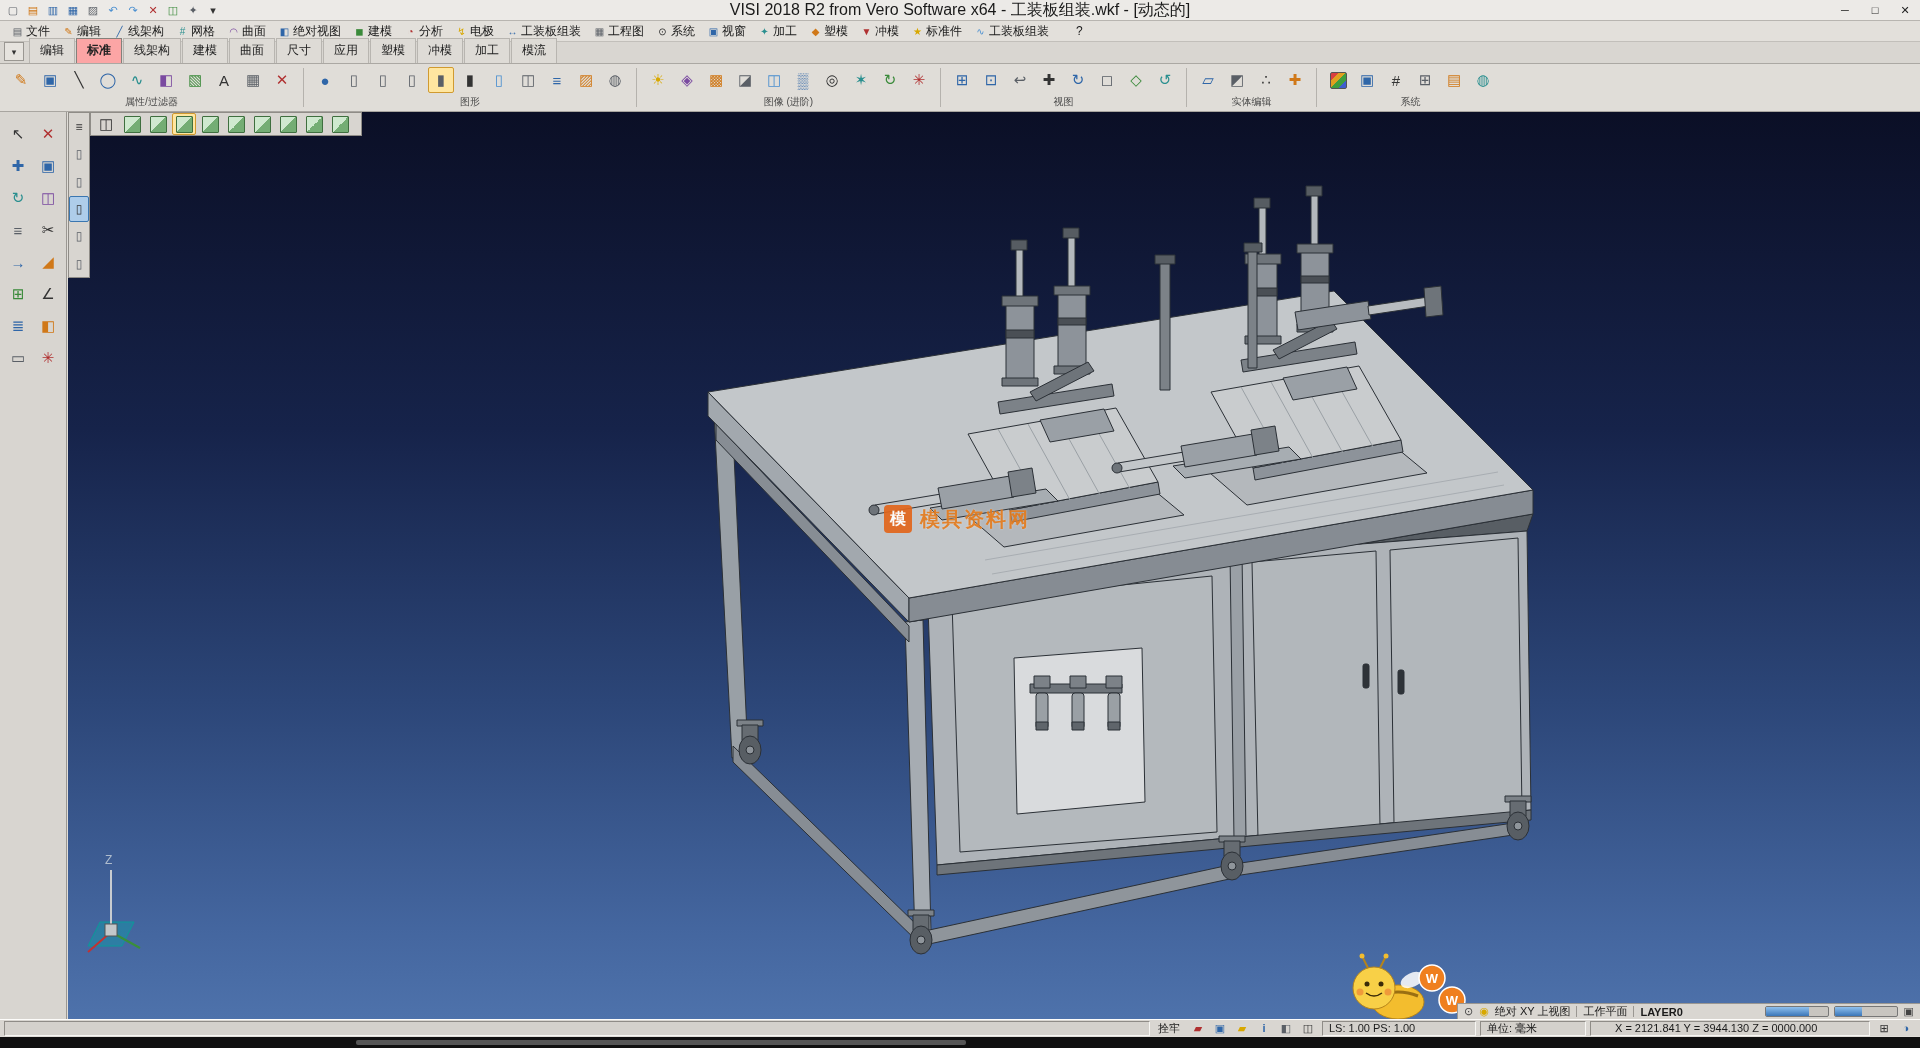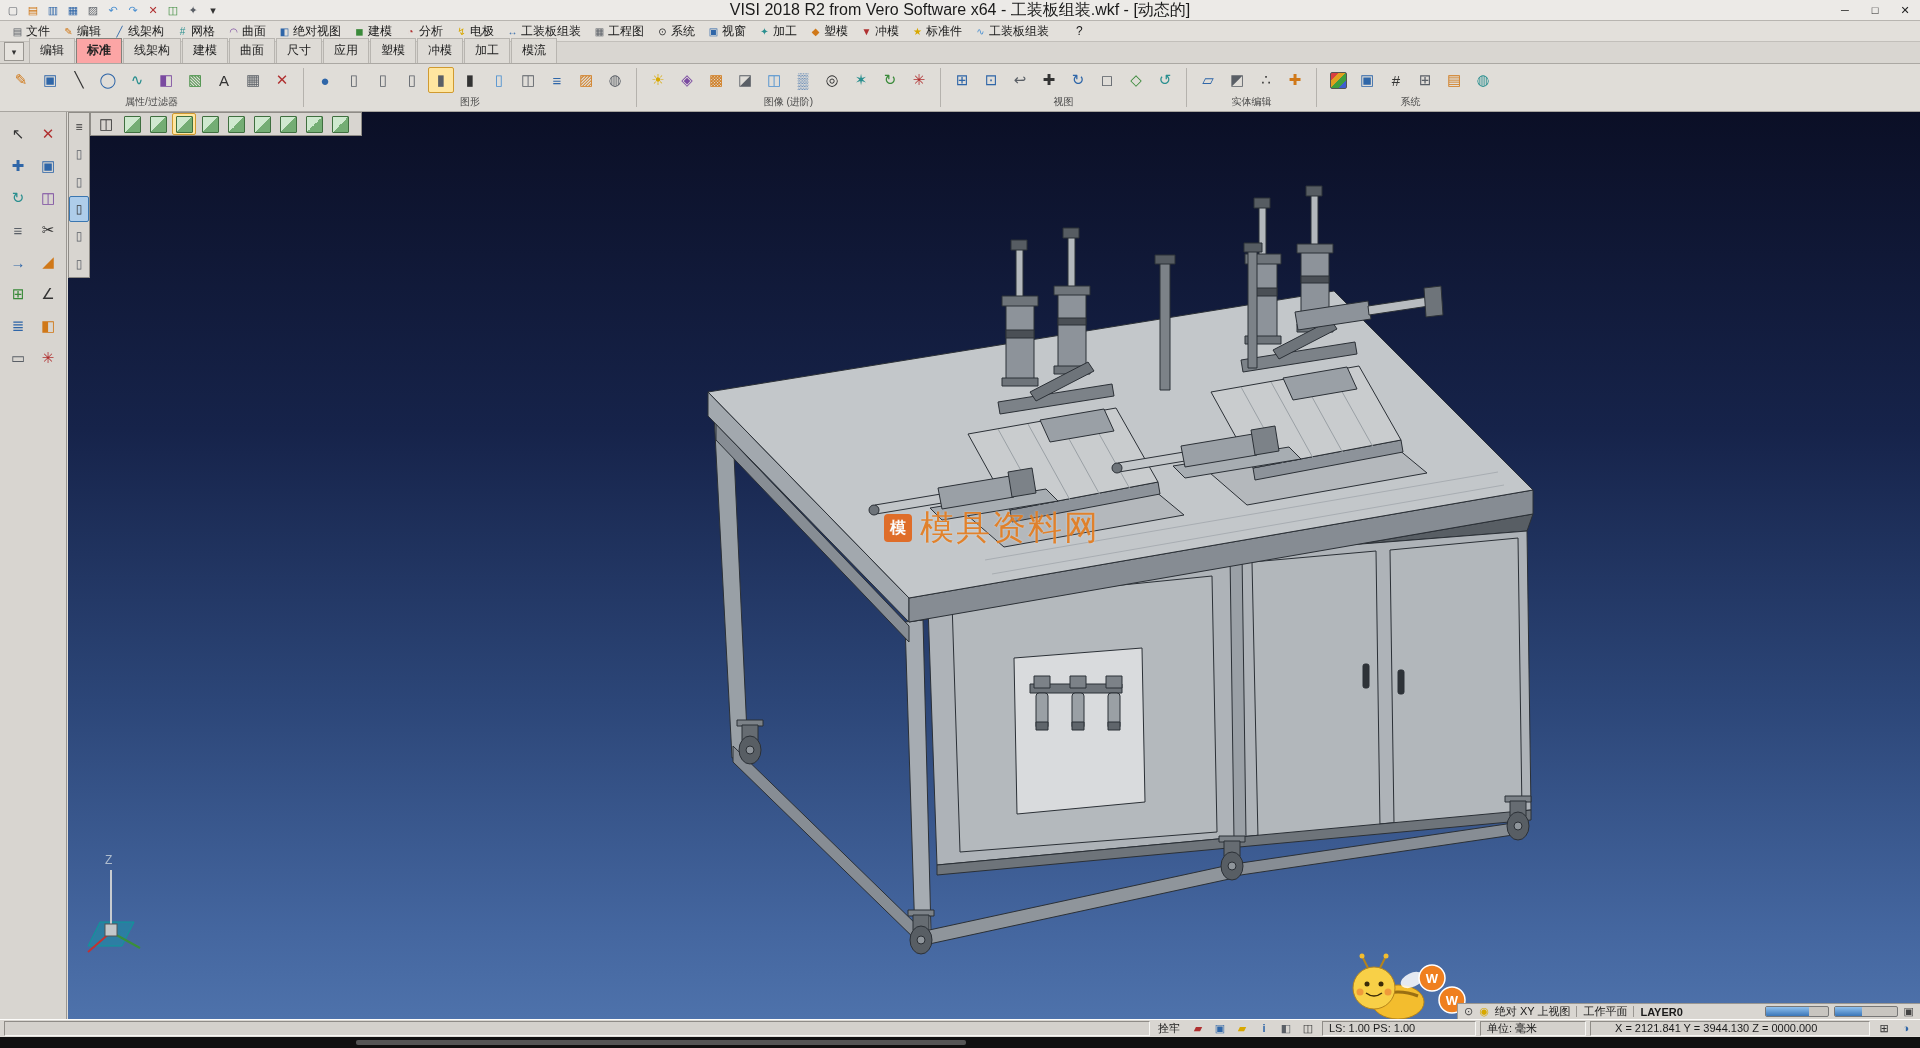--- a/index.html
+++ b/index.html
@@ -56,21 +56,21 @@
     border-right:1px solid #9a9792;box-sizing:border-box;}
   .ldicons{display:grid;grid-template-columns:repeat(2,1fr);gap:4px 0;padding:8px 3px;justify-items:center;}
   .ldicons .tbtn{width:26px;height:26px;}
   
   .viewport{position:absolute;left:68px;top:112px;width:1852px;height:907px;overflow:hidden;
     background:linear-gradient(180deg,#0b0f26 0%,#16234a 35%,#2c4678 65%,#44669f 90%,#4e72ab 100%);}
   .model{position:absolute;left:0;top:0;width:100%;height:100%;}
   .watermark{position:absolute;left:816px;top:393px;display:flex;gap:8px;align-items:center;opacity:.92;}
   .wlogo{width:28px;height:28px;background:#e2661c;color:#fff;font-weight:bold;font-size:16px;
     display:flex;align-items:center;justify-content:center;border-radius:4px;}
-  .wtext{font-size:34px;font-weight:normal;color:#e47d20;letter-spacing:2px;
+  .wtext{font-size:20px;font-weight:bold;color:#e47d20;letter-spacing:2px;
     text-shadow:0 0 2px rgba(255,255,255,.45);}
   
   .sidestrip{position:absolute;left:68px;top:112px;width:22px;height:166px;background:#d8d5d0;
     border:1px solid #8f8c87;box-sizing:border-box;display:flex;flex-direction:column;align-items:center;
     gap:1px;padding-top:1px;}
   .sidestrip .tbtn{width:18px;height:25px;font-size:12px;}
   .viewcubebar{position:absolute;left:90px;top:112px;width:272px;height:24px;background:#d8d5d0;
     border:1px solid #8f8c87;box-sizing:border-box;display:flex;gap:2px;align-items:center;padding:0 3px;}
   .viewcubebar .tbtn{width:22px;height:20px;}
   

